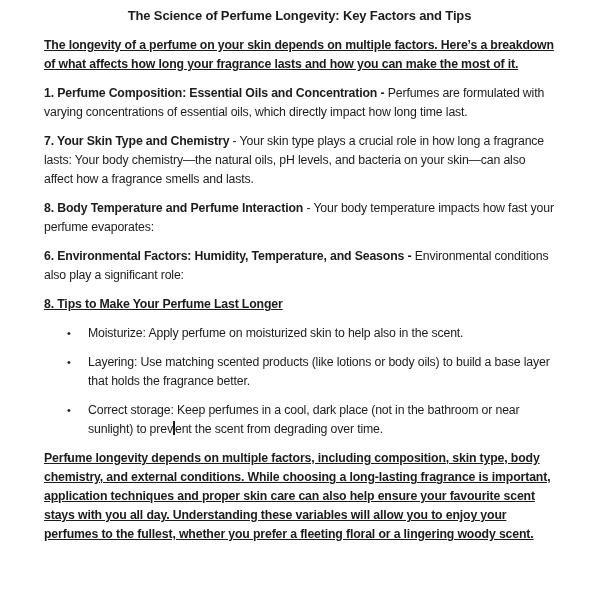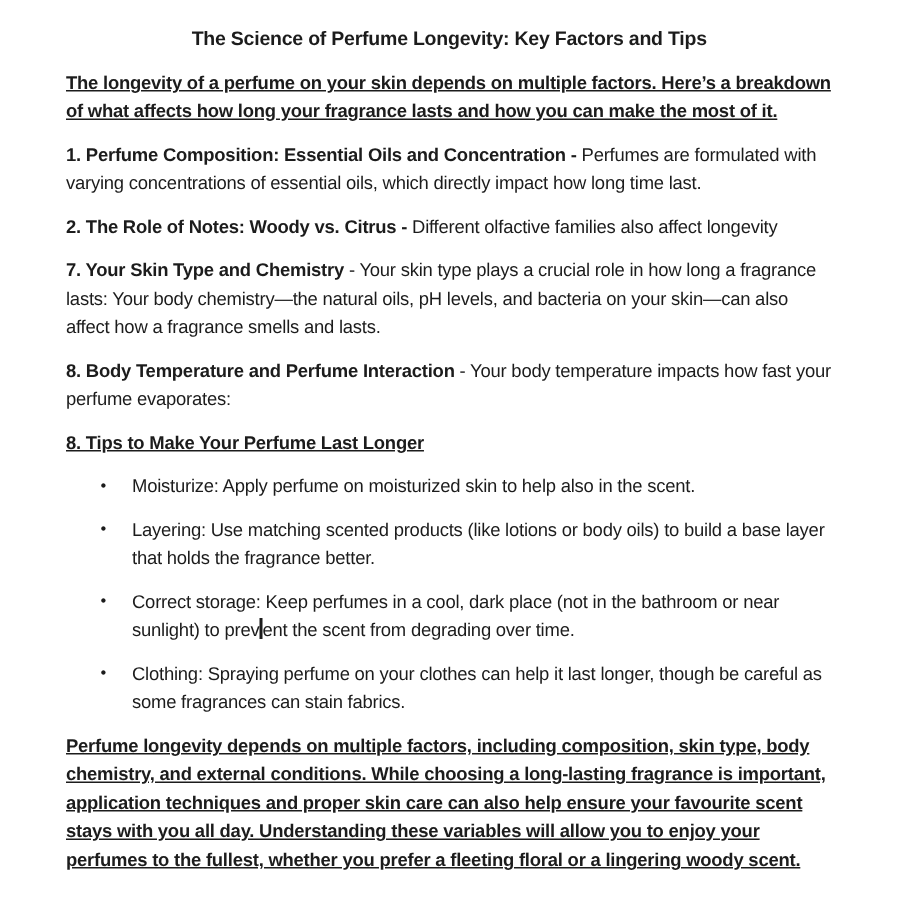--- a/index.html
+++ b/index.html
@@ -11,21 +11,21 @@
     margin: 0;
     padding: 0;
     width: 600px;
     height: 600px;
     background: var(--bg-color);
     overflow: hidden;
   }
   .page {
     width: 600px;
     height: 600px;
-    padding: 16px 45px 0 44px;
+    padding: 6px 45px 0 44px;
     font-family: "Liberation Sans", "DejaVu Sans", sans-serif;
     font-size: 12.3px;
     letter-spacing: -0.15px;
     line-height: 19px;
     color: var(--text-color);
     background: var(--bg-color);
   }
   .title {
     font-size: 13px;
     font-weight: 700;
@@ -71,32 +71,32 @@
 <body>
 
 <div class="page">
 
   <h1 class="title">The Science of Perfume Longevity: Key Factors and Tips</h1>
 
   <p class="para bold">The longevity of a perfume on your skin depends on multiple factors. Here’s a breakdown of what affects how long your fragrance lasts and how you can make the most of it.</p>
 
   <p class="para"><b>1. Perfume Composition: Essential Oils and Concentration - </b><span>Perfumes are formulated with varying concentrations of essential oils, which directly impact how long time last.</span></p>
 
-  <p class="para"><b>2. The Role of Notes: Woody vs. Citrus - </b><span>Different olfactive families also affect longevity</span></p>
 
   <p class="para"><b>7. Your Skin Type and Chemistry</b><span> - Your skin type plays a crucial role in how long a fragrance lasts: Your body chemistry—the natural oils, pH levels, and bacteria on your skin—can also affect how a fragrance smells and lasts.</span></p>
 
   <p class="para"><b>8. Body Temperature and Perfume Interaction</b><span> - Your body temperature impacts how fast your perfume evaporates:</span></p>
 
 
+  <p class="para"><b>6. Environmental Factors: Humidity, Temperature, and Seasons - </b><span>Environmental conditions also play a significant role:</span></p>
 
   <p class="para bold">8. Tips to Make Your Perfume Last Longer</p>
 
   <ul class="bullets">
     <li><span class="bullet-dot">•</span><span>Moisturize: Apply perfume on moisturized skin to help also in the scent.</span></li>
     <li><span class="bullet-dot">•</span><span>Layering: Use matching scented products (like lotions or body oils) to build a base layer that holds the fragrance better.</span></li>
     <li><span class="bullet-dot">•</span><span>Correct storage: Keep perfumes in a cool, dark place (not in the bathroom or near sunlight) to prev</span><span class="caret"></span><span>ent the scent from degrading over time.</span></li>
-    <li><span class="bullet-dot">•</span><span>Clothing: Spraying perfume on your clothes can help it last longer, though be careful as some fragrances can stain fabrics.</span></li>
+    <li><span class="bullet-dot">•</span></li>
   </ul>
 
   <p class="para bold">Perfume longevity depends on multiple factors, including composition, skin type, body chemistry, and external conditions. While choosing a long-lasting fragrance is important, application techniques and proper skin care can also help ensure your favourite scent stays with you all day. Understanding these variables will allow you to enjoy your perfumes to the fullest, whether you prefer a fleeting floral or a lingering woody scent.</p>
 
 </div>
 
 </body></html>

